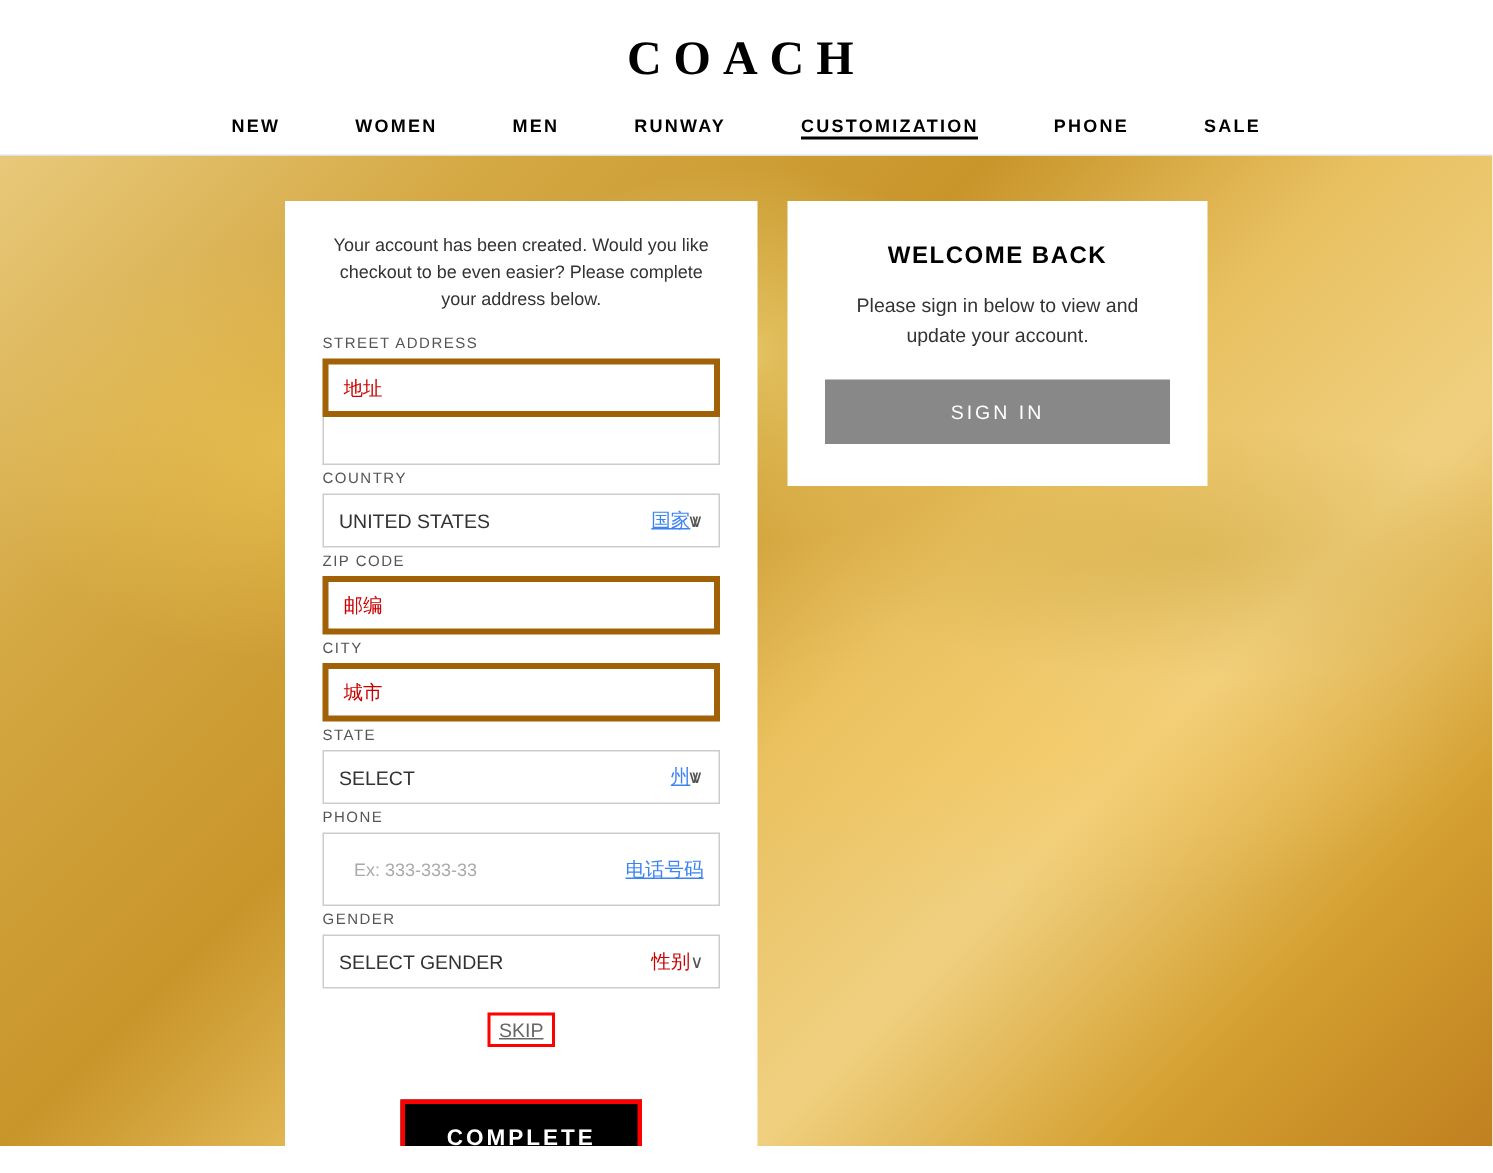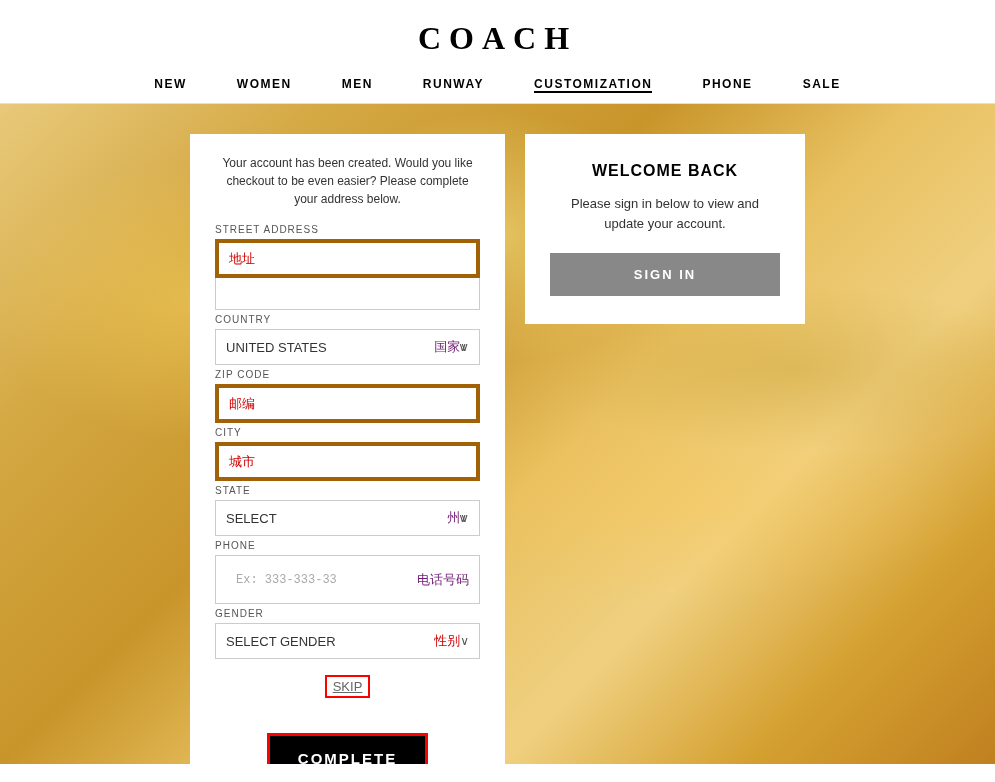--- a/index.html
+++ b/index.html
@@ -150,22 +150,23 @@
     }
 
     .country-select-text {
       font-size: 13px;
       color: #333;
       flex: 1;
     }
 
     .country-select-cn {
       font-size: 13px;
-      color: #701a75;
+      color: #3b82f6;
       margin-left: 8px;
+      text-decoration: underline;
     }
 
     .chevron {
       font-size: 12px;
       color: #555;
     }
 
     .phone-input {
       width: 100%;
       border: 1px solid #ccc;
@@ -247,21 +248,21 @@
       line-height: 1.5;
       margin-bottom: 20px;
     }
 
     .sign-in-btn {
       background: #888;
       color: #fff;
       border: none;
       padding: 14px 40px;
       font-size: 13px;
-      font-weight: bold;
+      font-weight: normal;
       letter-spacing: 2px;
       cursor: pointer;
       width: 100%;
     }
   </style>
 </head>
 <body>
 
 <div class="header">
   <div class="logo-area">
@@ -317,21 +318,21 @@
           <span class="country-select-text">SELECT</span>
           <span class="country-select-cn">州</span>
         </div>
         <span class="chevron">∨</span>
       </div>
     </div>
 
     <div class="field-group">
       <label class="field-label">PHONE</label>
       <div class="country-select-row">
-        <input class="phone-input" style="border: none; flex: 1 1 0%; outline: none; font-family: Liberation Mono, monospace;" type="tel" placeholder="Ex: 333-333-33">
+        <input class="phone-input" style="border: none; flex: 1 1 0%; outline: none;" type="tel" placeholder="Ex: 333-333-33">
         <span class="country-select-cn">电话号码</span>
       </div>
     </div>
 
     <div class="field-group">
       <label class="field-label">GENDER</label>
       <div class="gender-row">
         <span class="country-select-text">SELECT GENDER</span>
         <span style="font-size:13px; color:#cc0000; margin-left:8px;">性别</span>
         <span class="gender-chevron" style="margin-left:auto;">∨</span>

